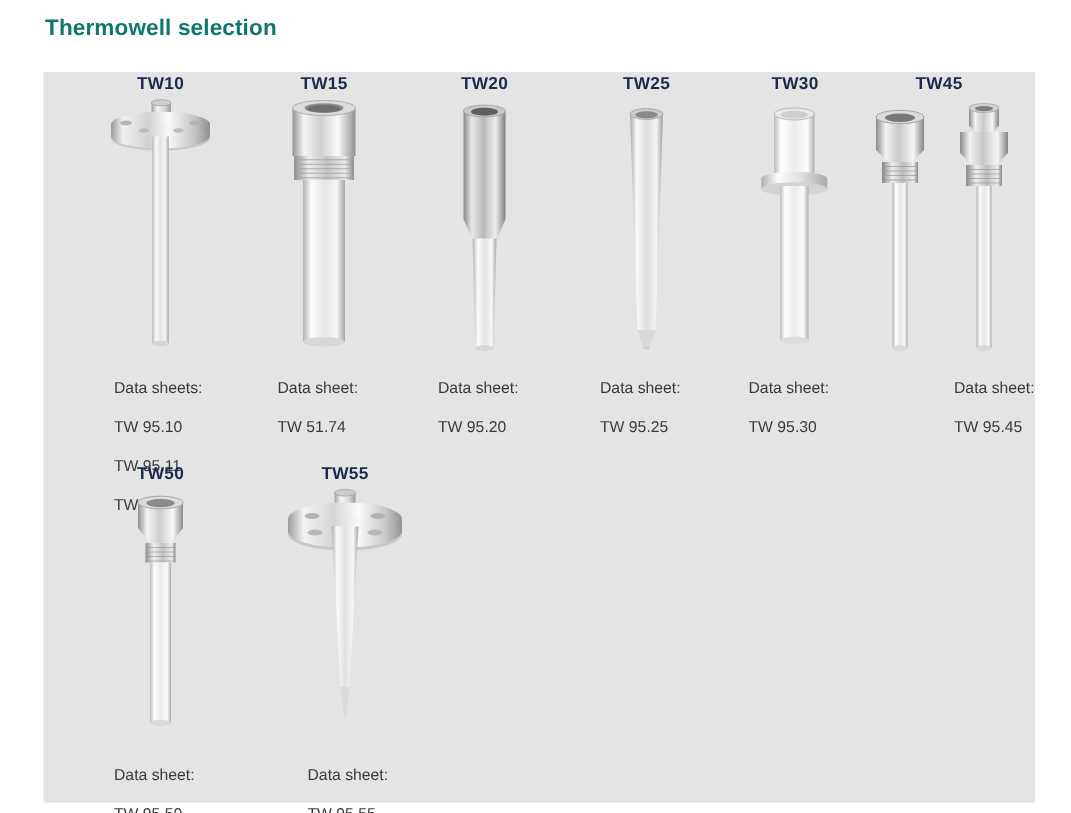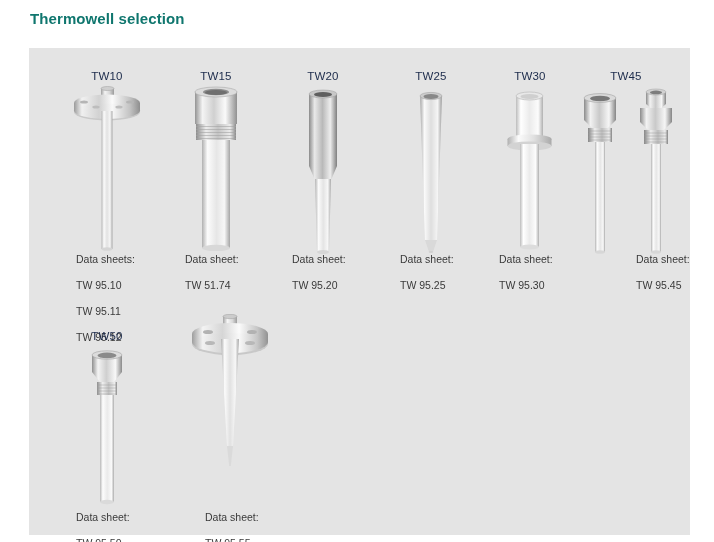--- a/index.html
+++ b/index.html
@@ -15,22 +15,22 @@
     font-size:15px; font-weight:bold; color:#0f766e;
     letter-spacing:0.1px;
   }
   #panel{
     position:absolute; left:29px; top:48px;
     width:661px; height:487px;
     background:#e4e4e4;
   }
   .cell{position:absolute; top:0;}
   .cell-label{
-    text-align:center; font-size:11.5px; font-weight:normal; color:#1b2a4a;
-    letter-spacing:0.2px; white-space:nowrap;margin-top:20px;
+    text-align:center; font-size:11.5px; font-weight:bold; color:#1b2a4a;
+    letter-spacing:0.2px; white-space:nowrap;
   }
   .art{position:relative; margin:0 auto;}
   .caption{
     position:absolute; font-size:10.5px; color:#3a3a3a; line-height:13px;
     white-space:pre-line;
   }
   .cap-line{display:block;margin-left:16px;}
   svg{display:block;}
 </style>
 </head>
@@ -363,20 +363,21 @@
         <ellipse cx="24" cy="156" rx="7" ry="2.2" fill="#dadada"></ellipse>
       </svg>
     </div>
     <div class="caption" style="left:12px;top:188px;">
       <span class="cap-line">Data sheet:</span>
       <span class="cap-line">TW 95.50</span>
     </div>
   </div>
 
   <div class="cell" style="left:128px;top:262px;width:146px;">
+    <div class="cell-label">TW55</div>
     <div class="art" style="width:100px;height:160px;margin-top:4px;">
       <svg width="100" height="160" viewBox="0 0 100 160">
         <defs>
           <linearGradient id="g-fl8" x1="0" y1="0" x2="1" y2="0">
             <stop offset="0%" stop-color="#9d9d9d"></stop>
             <stop offset="14%" stop-color="#f4f4f4"></stop>
             <stop offset="40%" stop-color="#d6d6d6"></stop>
             <stop offset="62%" stop-color="#fbfbfb"></stop>
             <stop offset="86%" stop-color="#c6c6c6"></stop>
             <stop offset="100%" stop-color="#929292"></stop>

